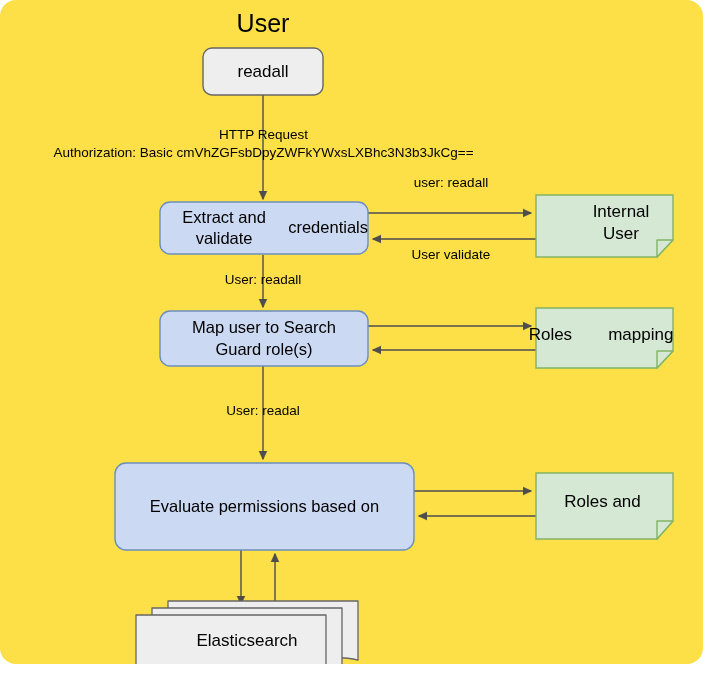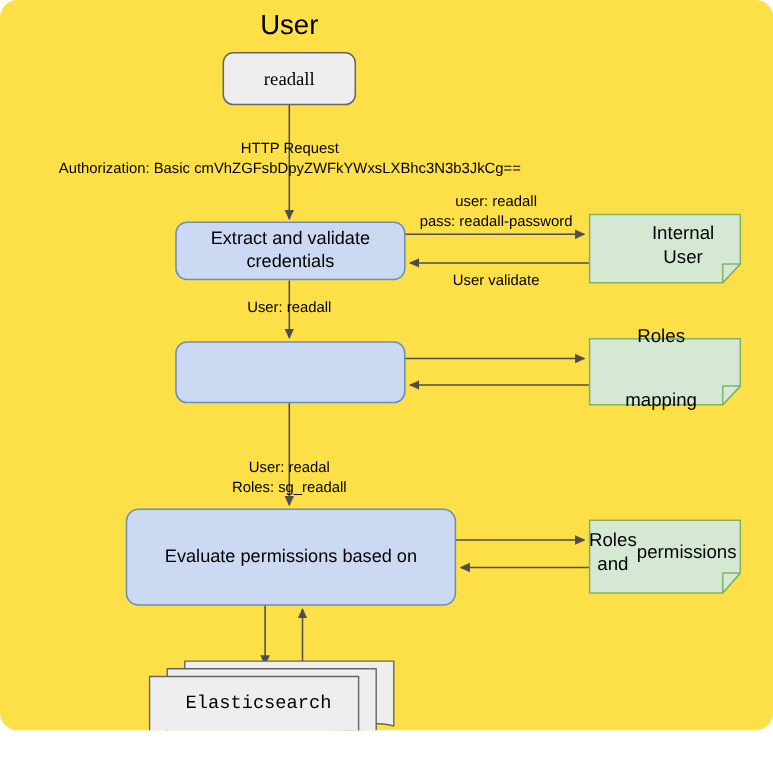--- a/index.html
+++ b/index.html
@@ -109,61 +109,62 @@
              C 314 659 254 673 228 668
              C 204 664 174 672 152 669 Z" fill="#eeeeee" stroke="#666666" stroke-width="1.3" stroke-linejoin="round"></path>
 
     <path d="M 136 615 L 326 615 L 326 674
              C 298 666 238 680 212 675
              C 188 671 158 679 136 676 Z" fill="#eeeeee" stroke="#666666" stroke-width="1.3" stroke-linejoin="round"></path>
   </svg>
 
   <div class="title-label" style="left:163px; top:10px; width:200px;">User</div>
 
-  <div class="node-label fs17" style="left:203px; top:48px; width:120px; height:47px;font-family:Liberation Serif, serif;">readall</div>
+  <div class="node-label fs17" style="left:203px; top:48px; width:120px; height:47px;">readall</div>
 
   <div class="edge-label" style="left:0px; top:126px; width:527px;">
     <div>HTTP Request</div>
     <div>Authorization: Basic cmVhZGFsbDpyZWFkYWxsLXBhc3N3b3JkCg==</div>
   </div>
 
-  <div class="node-label fs16" style="left:160px; top:202px; width:208px; height:52px; flex-direction:column;">
+  <div class="node-label fs16" style="left:160px; top:202px; width:208px; height:52px; flex-direction:row;">
     <span>Extract and validate</span>
     <span>credentials</span>
   </div>
 
   <div class="node-label fs17" style="left:556px; top:193px; width:130px; height:60px; flex-direction:column;">
     <span>Internal</span>
     <span>User</span>
   </div>
 
   <div class="edge-label" style="left:373px; top:174px; width:156px;">
     <div>user: readall</div>
-    <div>pass: readall-password</div>
   </div>
 
   <div class="edge-label" style="left:373px; top:246px; width:156px;">User validate</div>
 
   <div class="edge-label" style="left:163px; top:271px; width:200px;">User: readall</div>
 
+  <div class="node-label fs16" style="left:160px; top:311px; width:208px; height:55px; flex-direction:column;">
+    <span>Map user to Search</span>
+    <span>Guard role(s)</span>
+  </div>
 
-  <div class="node-label fs17" style="left:536px; top:306px; width:130px; height:58px; flex-direction:column;gap:36px;">
+  <div class="node-label fs17" style="left:536px; top:306px; width:130px; height:58px; flex-direction:row;gap:36px;">
     <span>Roles</span>
     <span>mapping</span>
   </div>
 
-  <div class="edge-label" style="left:163px; top:416px; width:200px;">
+  <div class="edge-label" style="left:163px; top:402px; width:200px;">
     <div>User: readal</div>
-    <div>Roles: sg_readall</div>
   </div>
 
   <div class="node-label fs16" style="left:115px; top:463px; width:299px; height:87px; flex-direction:row;gap:20px;">
     <span>Evaluate permissions based on</span>
   </div>
 
   <div class="node-label fs17" style="left:536px; top:471px; width:133px; height:62px; flex-direction:row;">
     <span>Roles and</span>
-    <span>permissions</span>
   </div>
 
-  <div class="node-label fs17" style="left:140px; top:620px; width:190px; height:42px;font-family:Liberation Mono, monospace;">Elasticsearch</div>
+  <div class="node-label fs17" style="left:152px; top:620px; width:190px; height:42px;">Elasticsearch</div>
 
 </div>
 
 </body></html>

